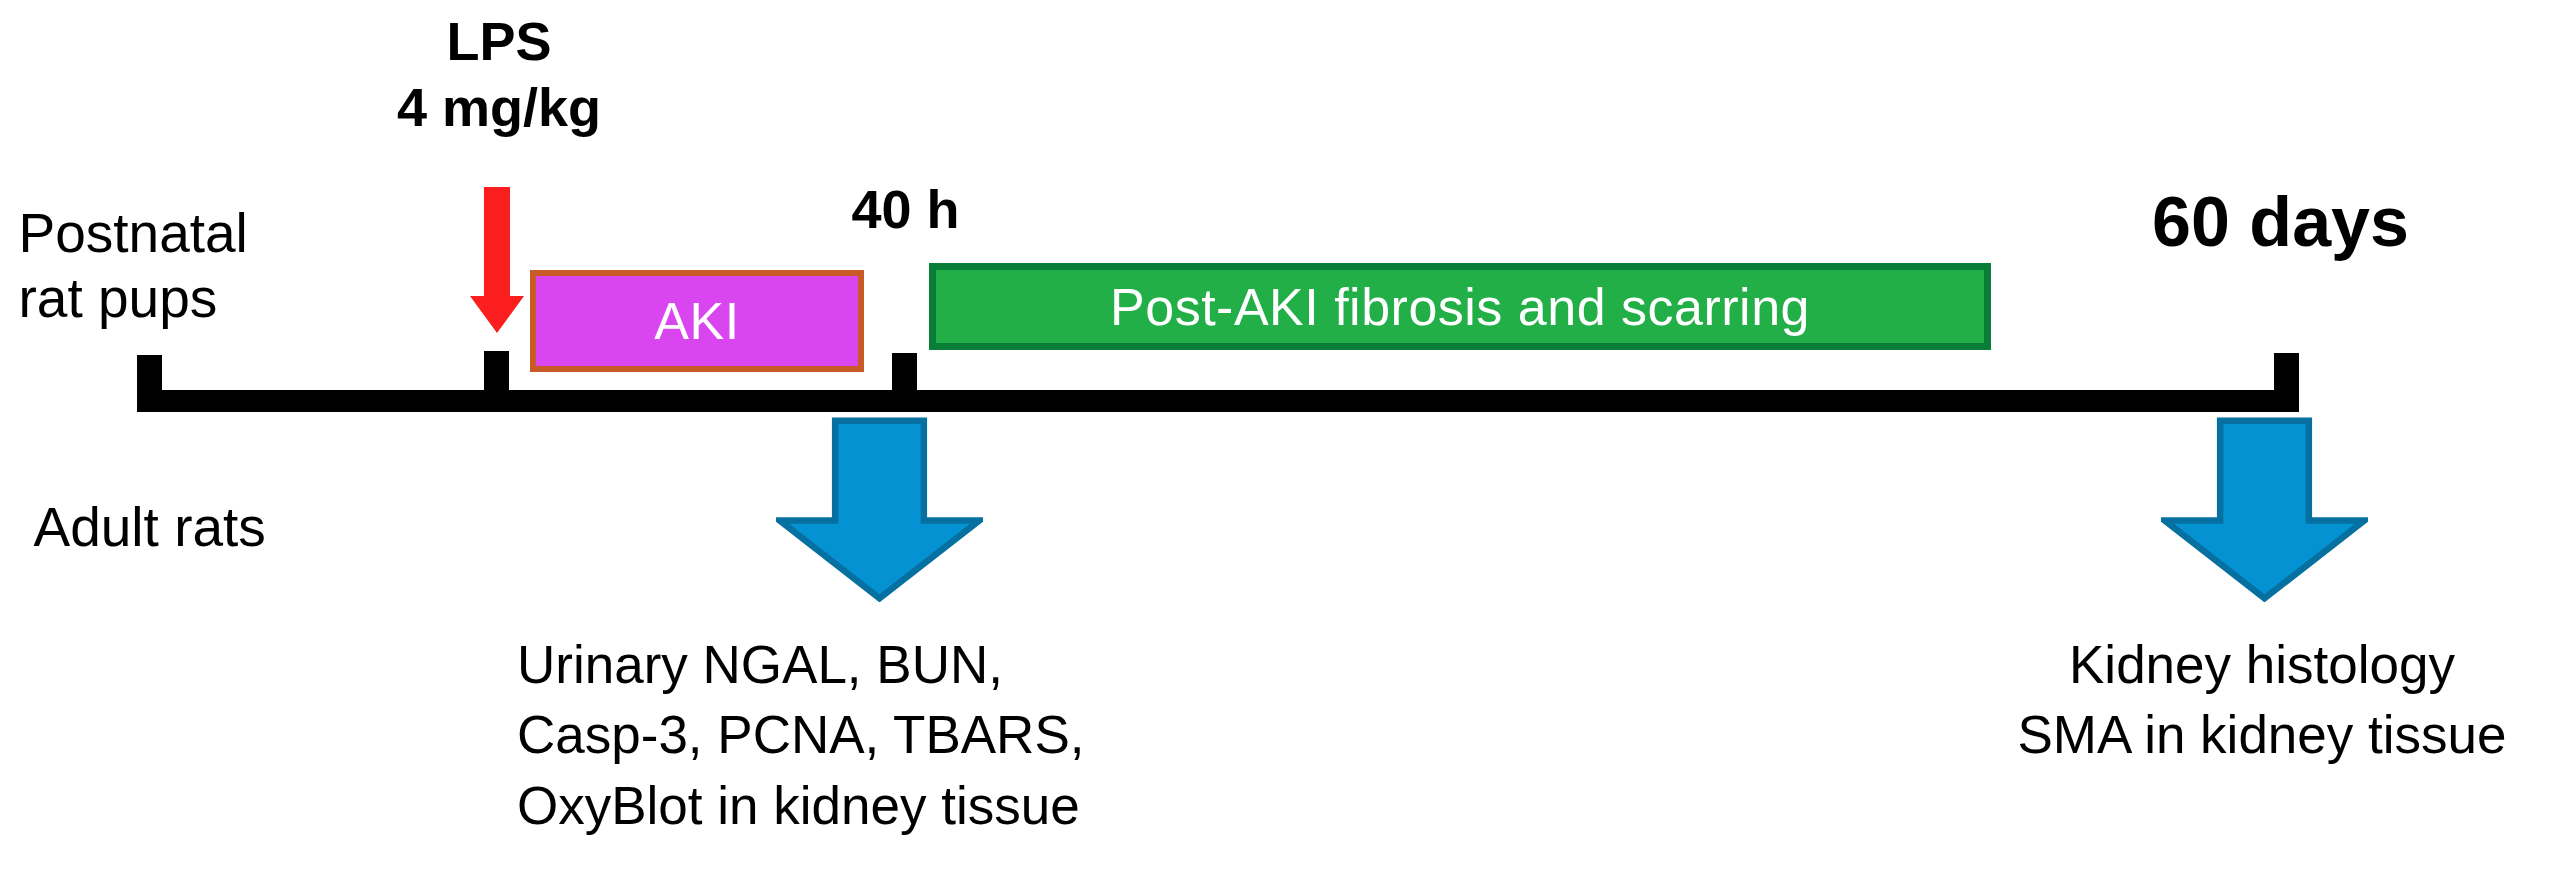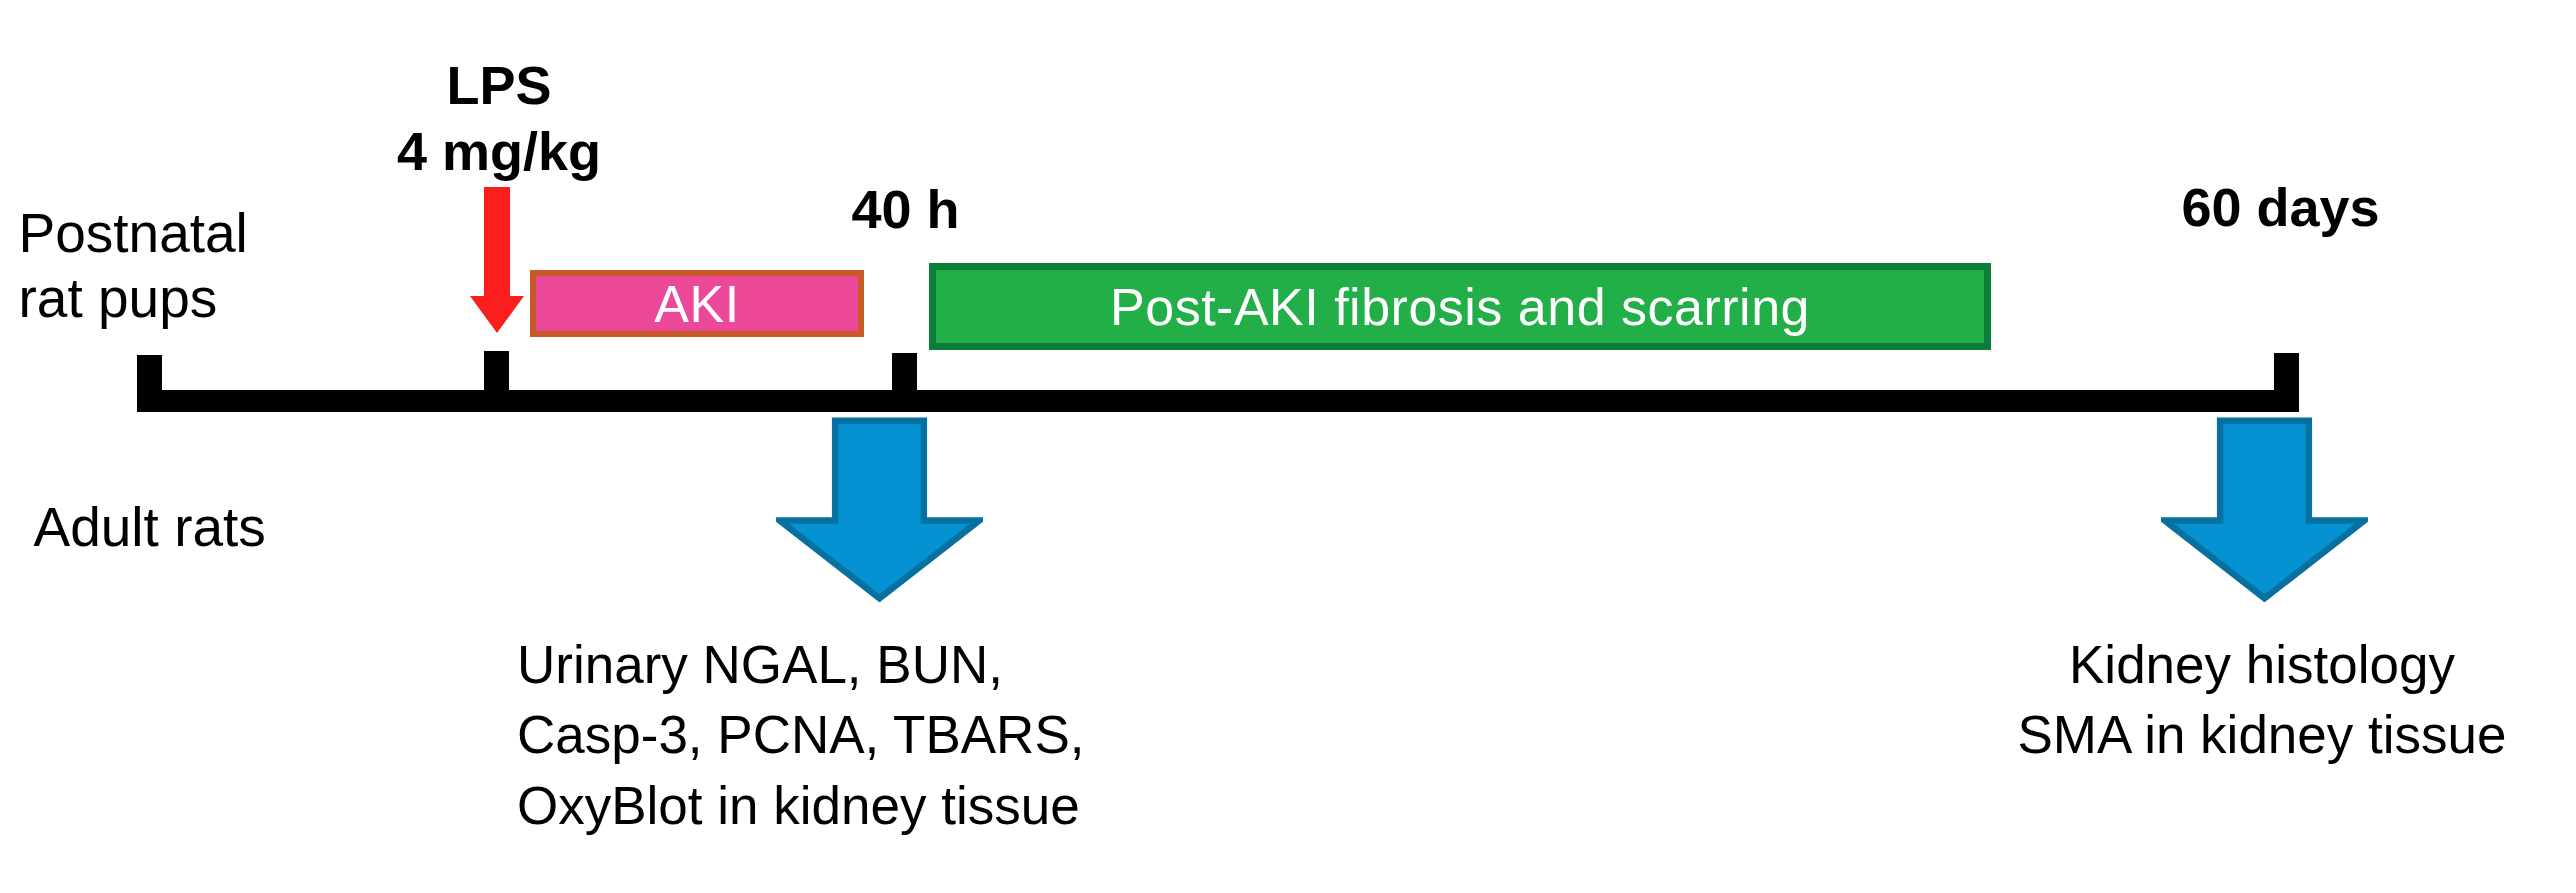--- a/index.html
+++ b/index.html
@@ -43,36 +43,35 @@
 
   
   #label-lps {
     left: 379px;
     top: 9.2px;
     font-size: 54px;
     font-weight: bold;
     text-align: center;
     width: 240px;
     line-height: 1.22;
-    margin-top: 44px;
   }
   #label-24h {
     left: 813px;
     top: 179px;
     width: 185px;
     text-align: center;
     font-size: 54px;
     font-weight: bold;
   }
   #label-60days {
     left: 2151px;
-    top: 177px;
+    top: 183px;
     width: 259px;
     text-align: center;
-    font-size: 54px;
+    font-size: 70px;
     font-weight: bold;
   }
 
   
   #timeline-axis {
     position: absolute;
     left: 137px;
     top: 390px;
     width: 2162px;
     height: 22px;
@@ -96,22 +95,22 @@
     align-items: center;
     justify-content: center;
     color: #ffffff;
     font-size: 52px;
     letter-spacing: 0.5px;
   }
   #box-aki {
     left: 530px;
     top: 270px;
     width: 334px;
-    height: 67px;
-    background: #ec4899;
+    height: 102px;
+    background: #d946ef;
     border: 6.5px solid #c85a28;
   }
   #box-fibrosis {
     left: 929px;
     top: 263px;
     width: 1062px;
     height: 87px;
     background: #22af48;
     border: 7.4px solid #0a7e38;
   }

